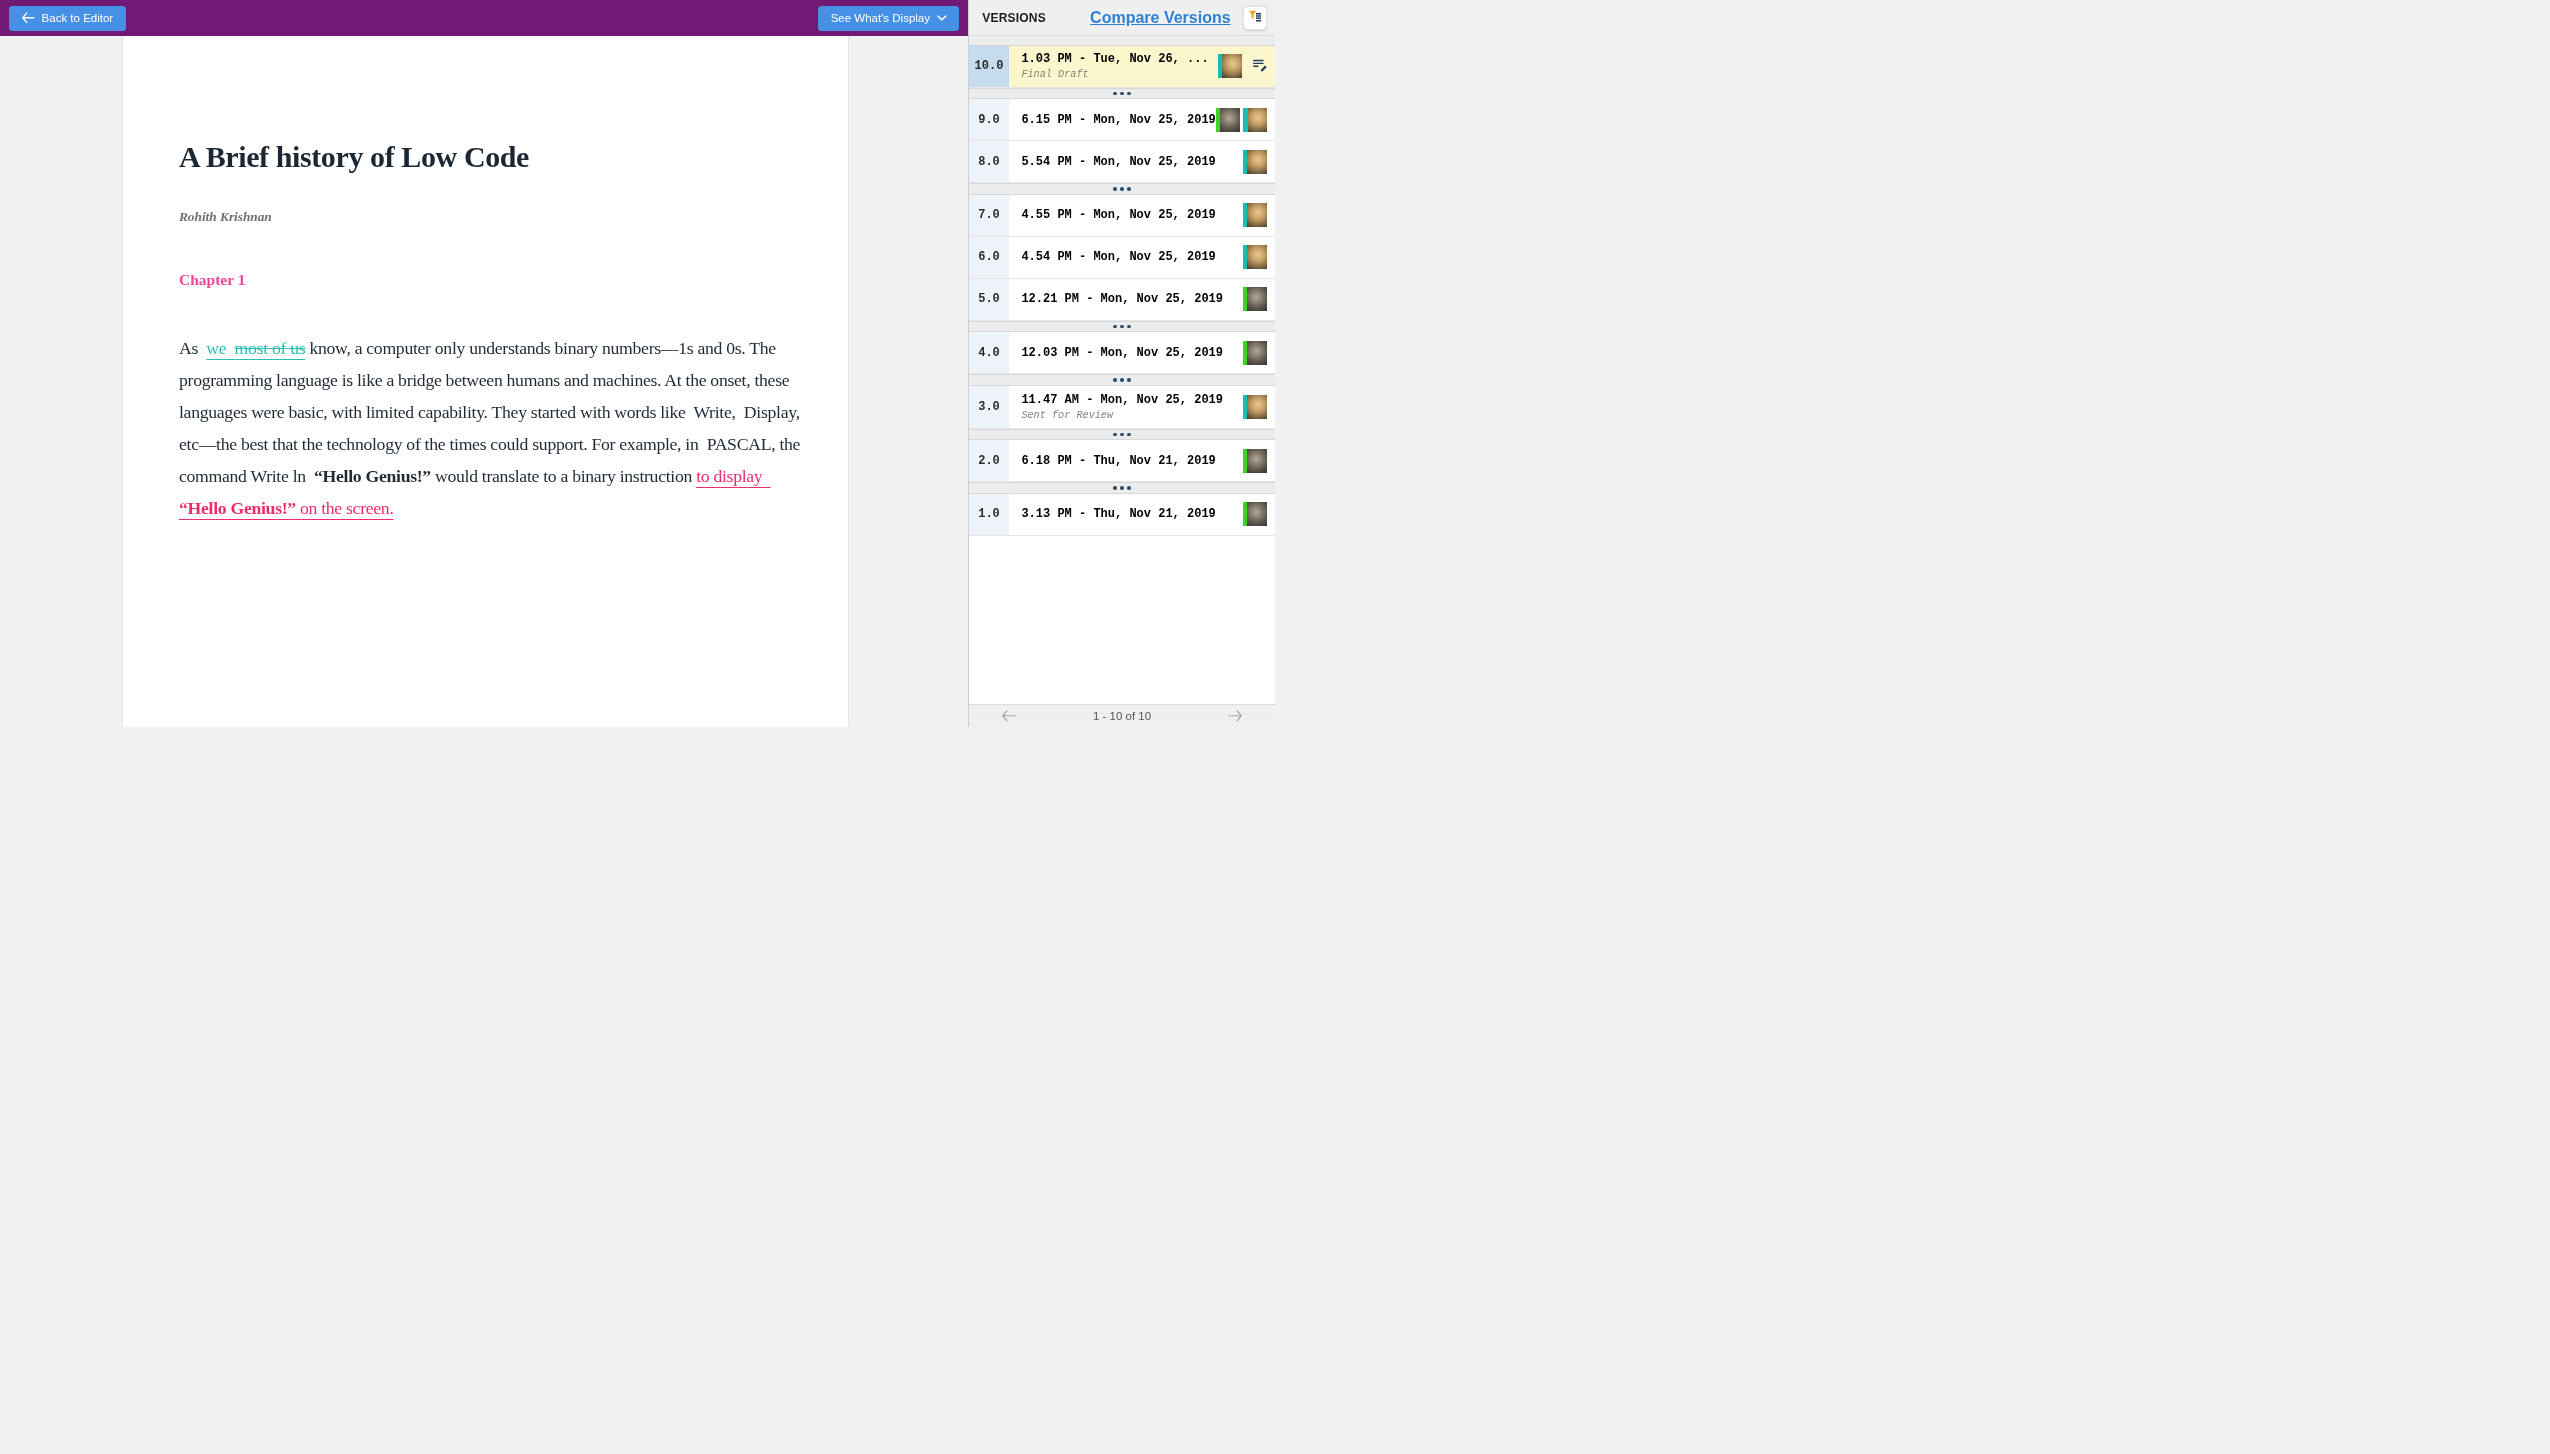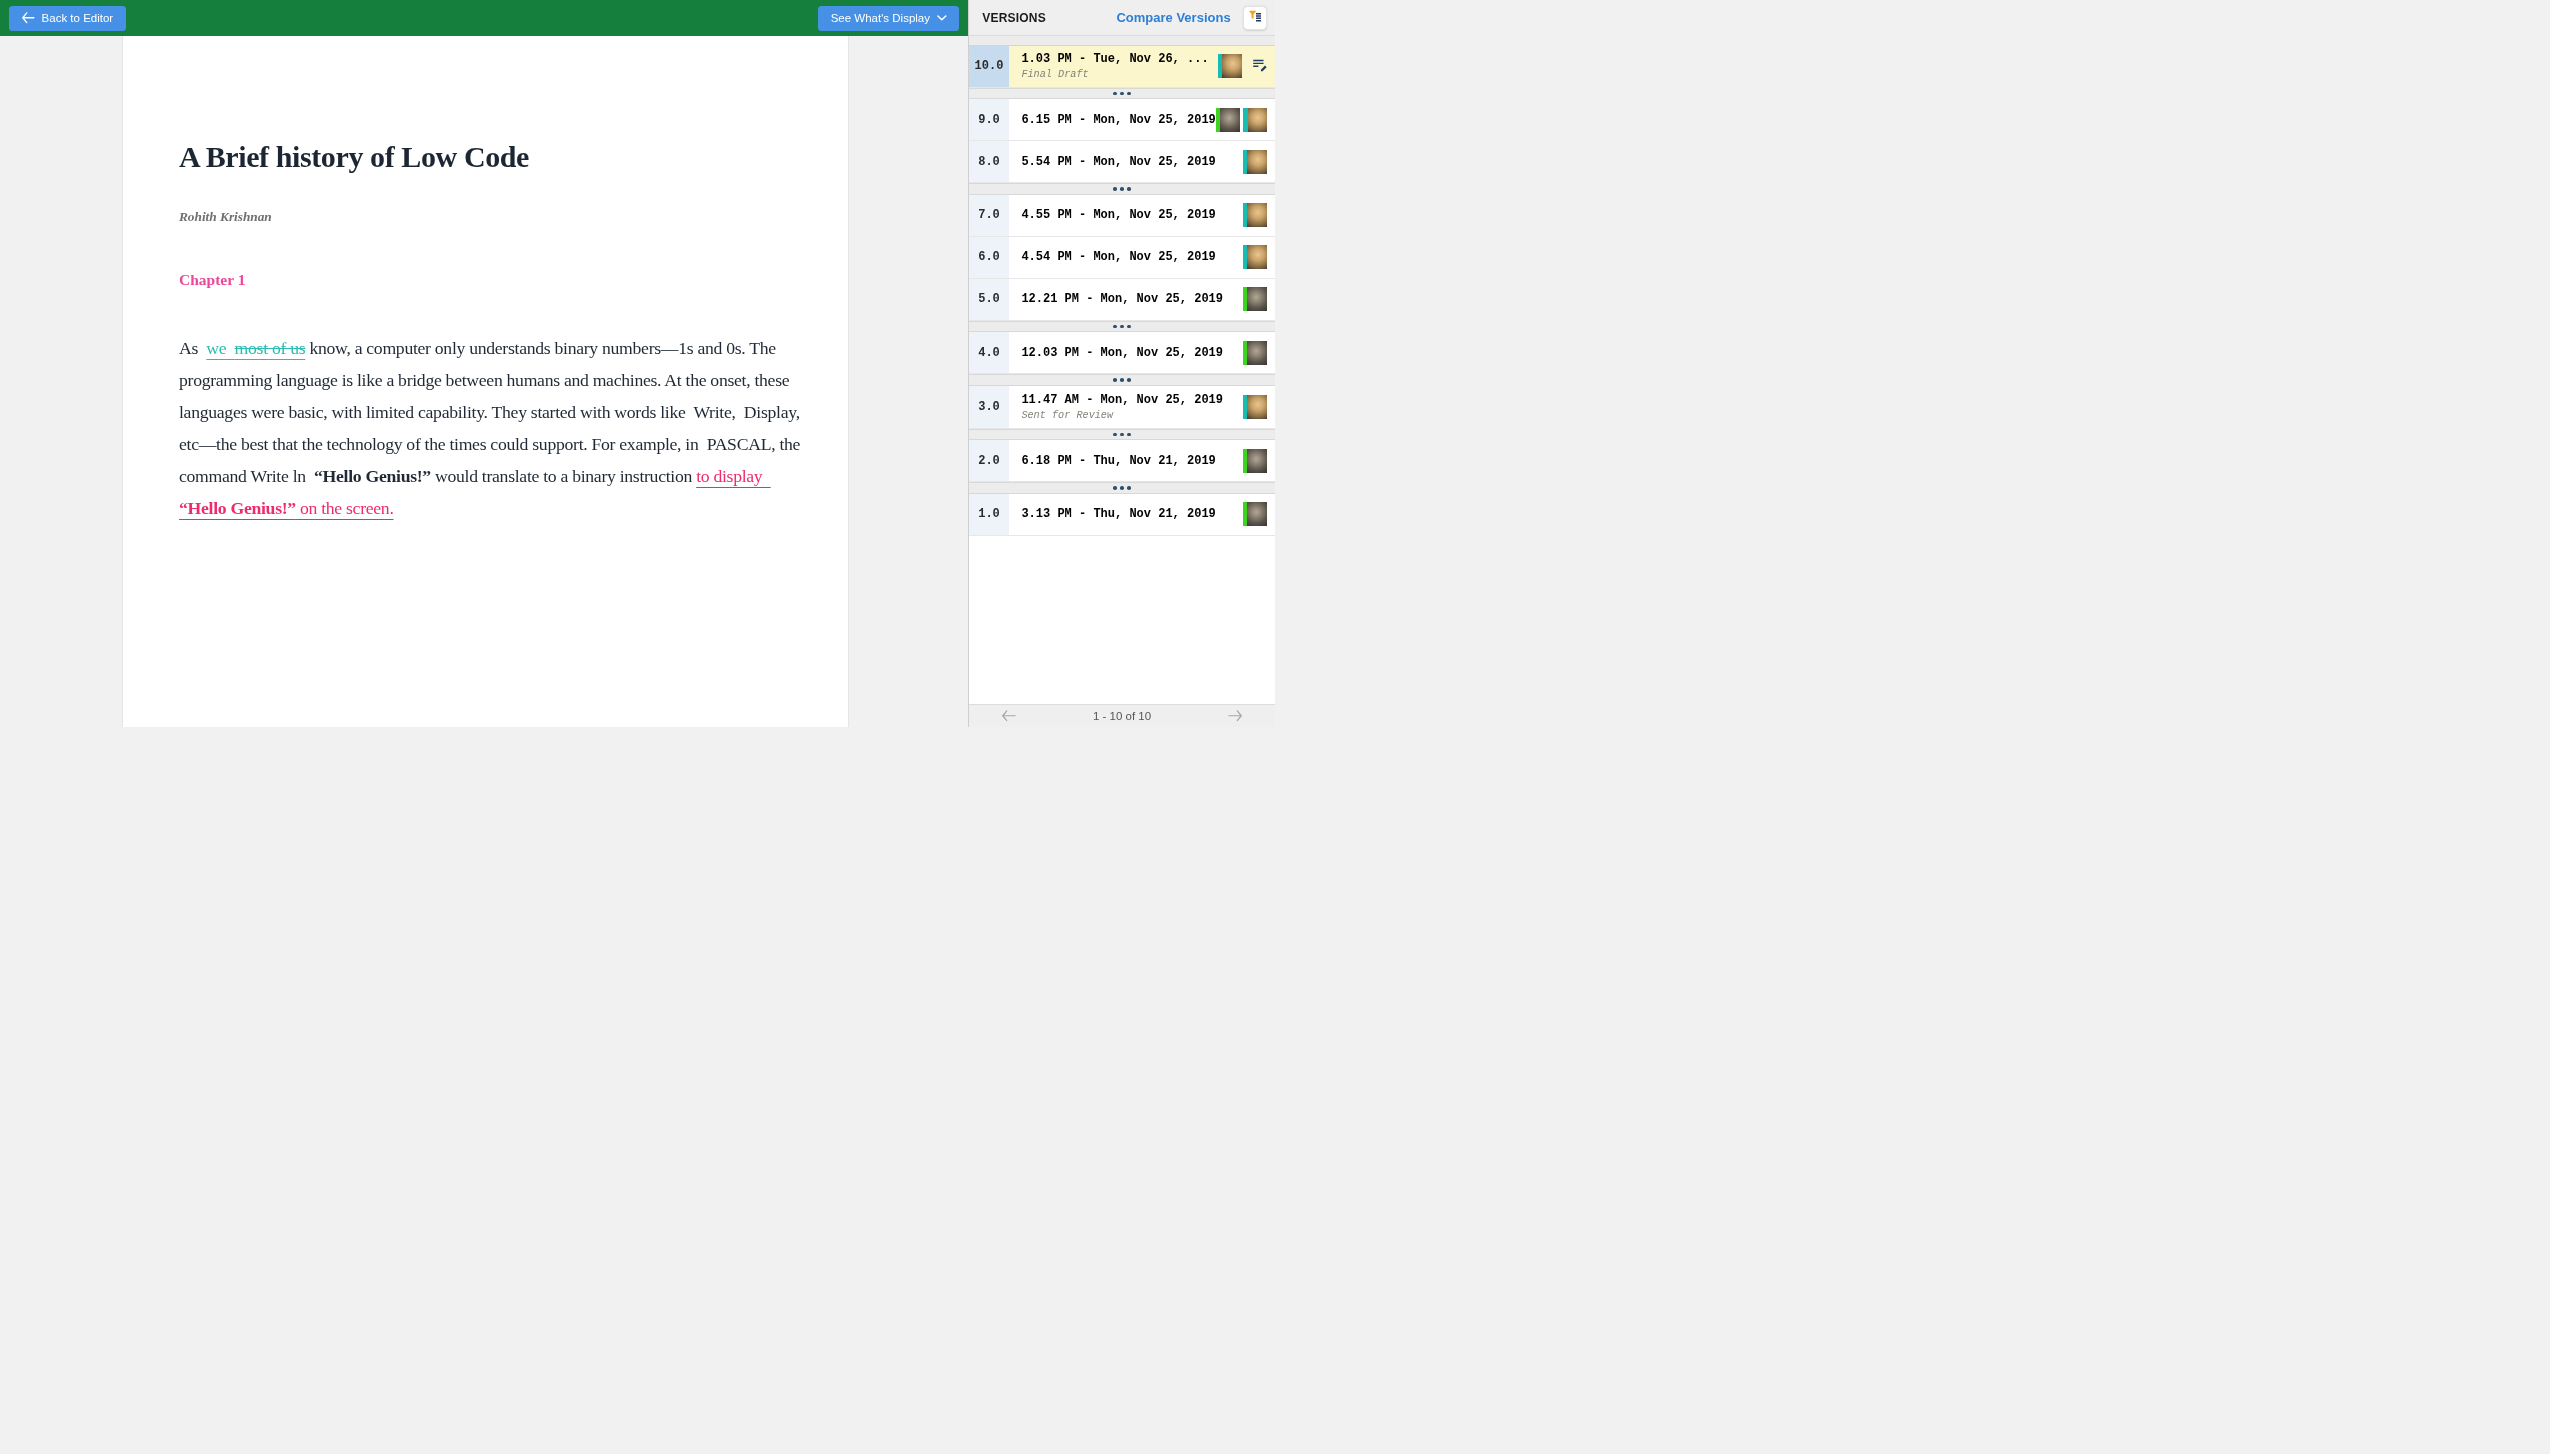--- a/index.html
+++ b/index.html
@@ -2,21 +2,21 @@
 <html style="font-size:14px"><head>
 <meta charset="utf-8">
 <style>
   * { margin:0; padding:0; box-sizing:border-box; }
   html,body { width:1275px; height:727px; overflow:hidden; background:#f1f1f2;
               font-family:"Liberation Sans", sans-serif; }
   .app { position:relative; width:1275px; height:727px; }
 
   
   .topbar { position:absolute; left:0; top:0; width:968px; height:36px;
-            background:#15803d; display:flex; align-items:center;
+            background:#701a75; display:flex; align-items:center;
             justify-content:space-between; padding:0 8.9px; z-index:5; }
   .btn-blue { display:inline-flex; align-items:center; gap:7px;
               background:#4691e6; color:#fff; border:none; border-radius:3.5px;
               height:25px; padding:0 12.4px; font-size:11.5px;
               font-family:"Liberation Sans",sans-serif; cursor:pointer; }
   .btn-blue svg { display:block; }
 
   
   .doc-area { position:absolute; left:0; top:36px; width:968px; height:691px;
               background:#f1f1f2; }
@@ -40,22 +40,22 @@
 
   
   .panel { position:absolute; left:968px; top:0; width:307px; height:727px;
            background:#fff; border-left:0.9px solid #cfcfcf; display:flex;
            flex-direction:column; }
   .panel-header { height:36px; flex:0 0 36px; background:#efefef;
                   border-bottom:0.9px solid #dcdcdc; display:flex;
                   align-items:center; padding:0 8px 0 13.3px; }
   .panel-title { font-size:12px; font-weight:800; color:#1c1c1c;
                  letter-spacing:0.2px; }
-  .compare-link { margin-left:auto; margin-right:12.4px; font-size:13px;
-                  font-weight:700; color:#2d7fd4; 
+  .compare-link { margin-left:auto; margin-right:12.4px; font-size:16px;
+                  font-weight:700; color:#2d7fd4; text-decoration:underline;
                   cursor:pointer; }
   .filter-btn { width:24px; height:24px; background:#fff; border-radius:4.4px;
                 border:0.9px solid #e3e3e3; box-shadow:0 0.9px 1.8px rgba(0,0,0,.12);
                 display:flex; align-items:center; justify-content:center;
                 cursor:pointer; }
   .panel-spacer { height:9.7px; flex:0 0 9.7px; background:#ececec;
                   border-bottom:0.9px solid #d5d5d5; }
   .vlist { flex:1; overflow:hidden; background:#fff; }
   .vrow { display:flex; align-items:stretch; height:42px;
           border-bottom:0.9px solid #e7e7e7; background:#fff; cursor:pointer;font-family:Liberation Mono, monospace; }

